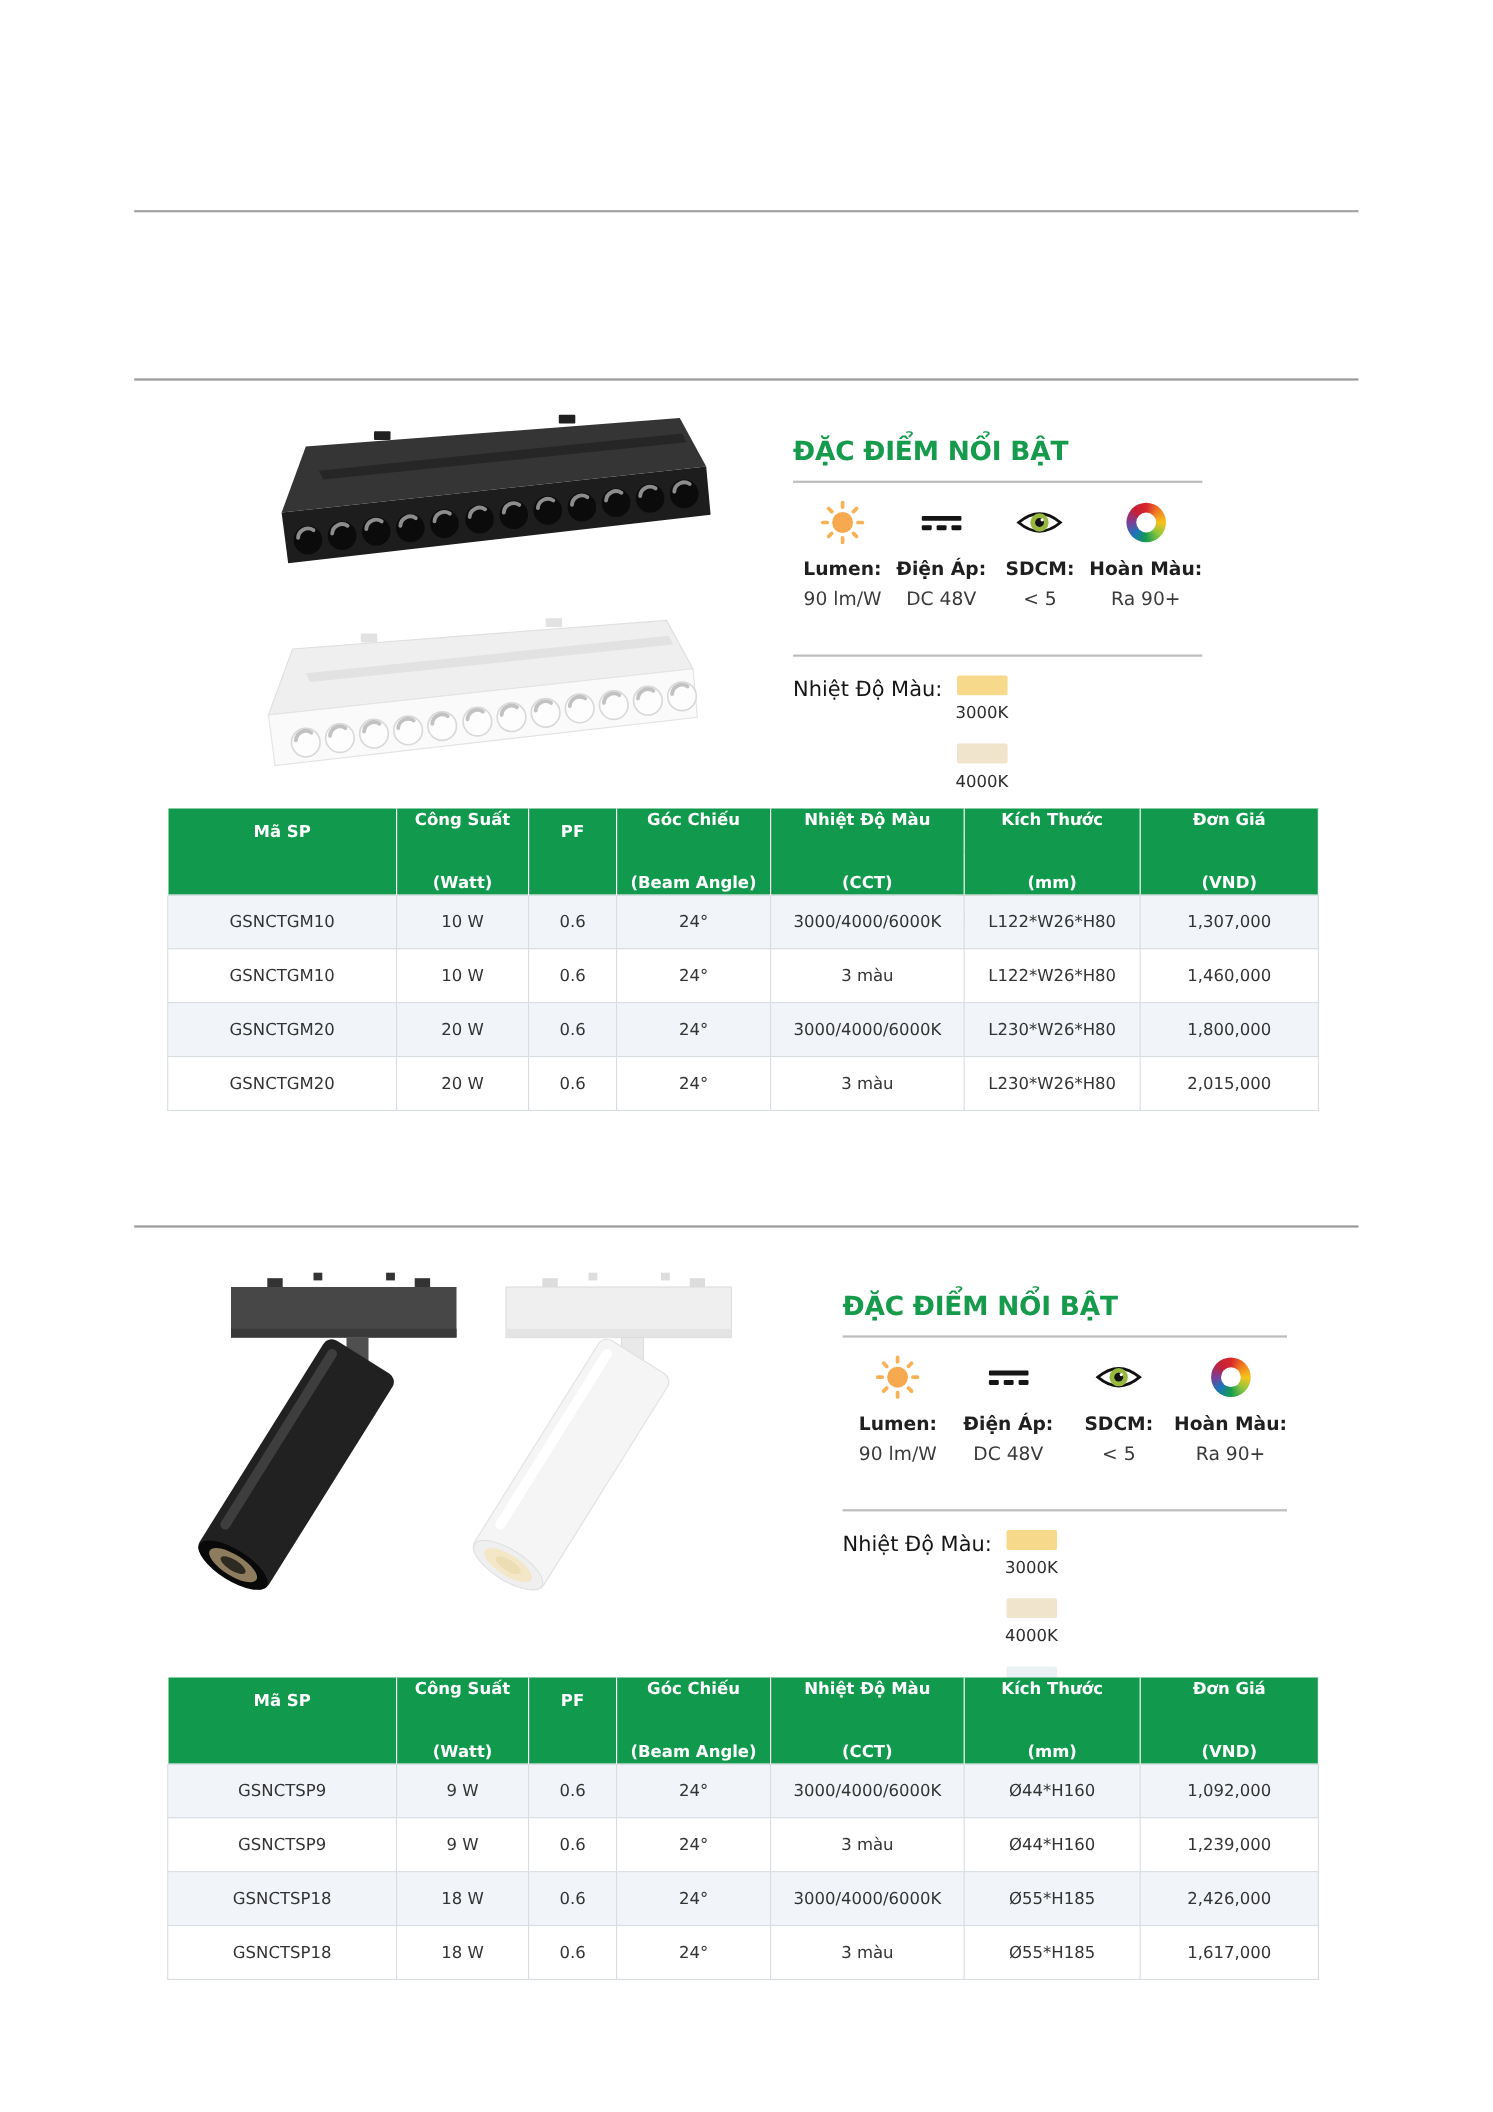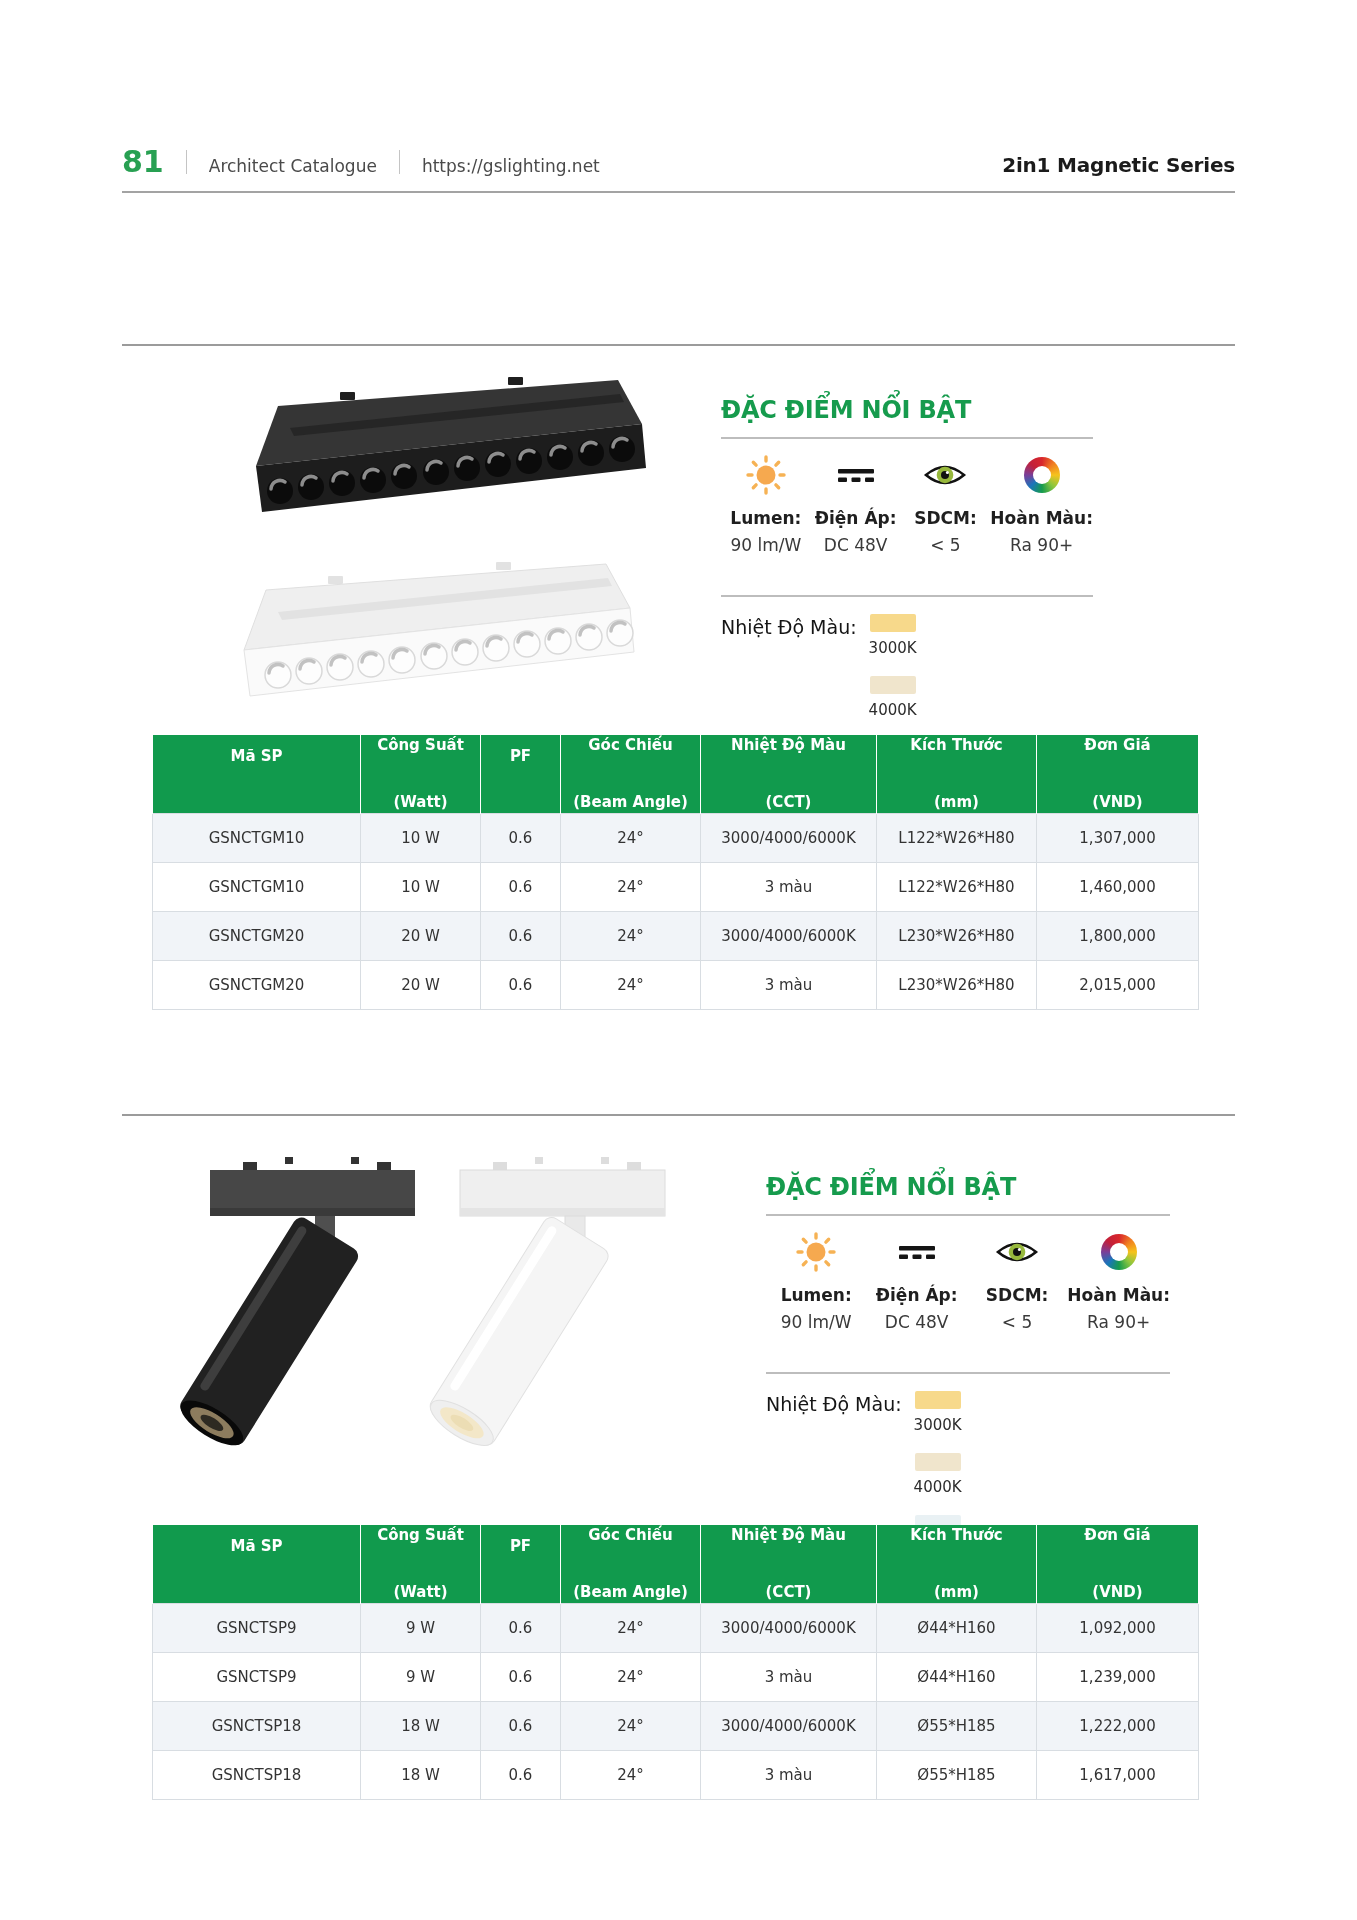--- a/index.html
+++ b/index.html
@@ -53,28 +53,20 @@
   .spec td{height:48px;text-align:center;vertical-align:middle;font-size:15px;color:#333;
            padding:0;border:1px solid #d8dde2;}
   .spec tbody tr:nth-child(odd) td{background:#f1f4f8;}
   .spec tbody tr:nth-child(even) td{background:#ffffff;}
 </style>
 </head>
 <body>
 
 <div class="page">
 
-  <div class="hdr">
-    <span class="hdr-num">81</span>
-    <span class="hdr-sep"></span>
-    <span class="hdr-item">Architect Catalogue</span>
-    <span class="hdr-sep"></span>
-    <span class="hdr-item">https://gslighting.net</span>
-    <span class="hdr-right">2in1 Magnetic Series</span>
-  </div>
   <div class="hdr-rule"></div>
 
   <div class="sec-rule" style="top:344px;"></div>
 
   <svg class="product" style="left:150px;top:350px;" width="520" height="350" viewBox="0 0 520 350">
     <defs>
       <g id="cellB">
         <circle r="13" fill="#0b0b0b"></circle>
         <path d="M-9,-2 A9,9 0 0,1 5,-9" stroke="#8d8d8d" stroke-width="3.5" fill="none" stroke-linecap="round"></path>
       </g>
@@ -423,21 +415,21 @@
           <td>Ø44*H160</td>
           <td>1,239,000</td>
         </tr>
         <tr>
           <td>GSNCTSP18</td>
           <td>18 W</td>
           <td>0.6</td>
           <td>24°</td>
           <td>3000/4000/6000K</td>
           <td>Ø55*H185</td>
-          <td>1,222,000</td>
+          <td>2,426,000</td>
         </tr>
         <tr>
           <td>GSNCTSP18</td>
           <td>18 W</td>
           <td>0.6</td>
           <td>24°</td>
           <td>3 màu</td>
           <td>Ø55*H185</td>
           <td>1,617,000</td>
         </tr>

